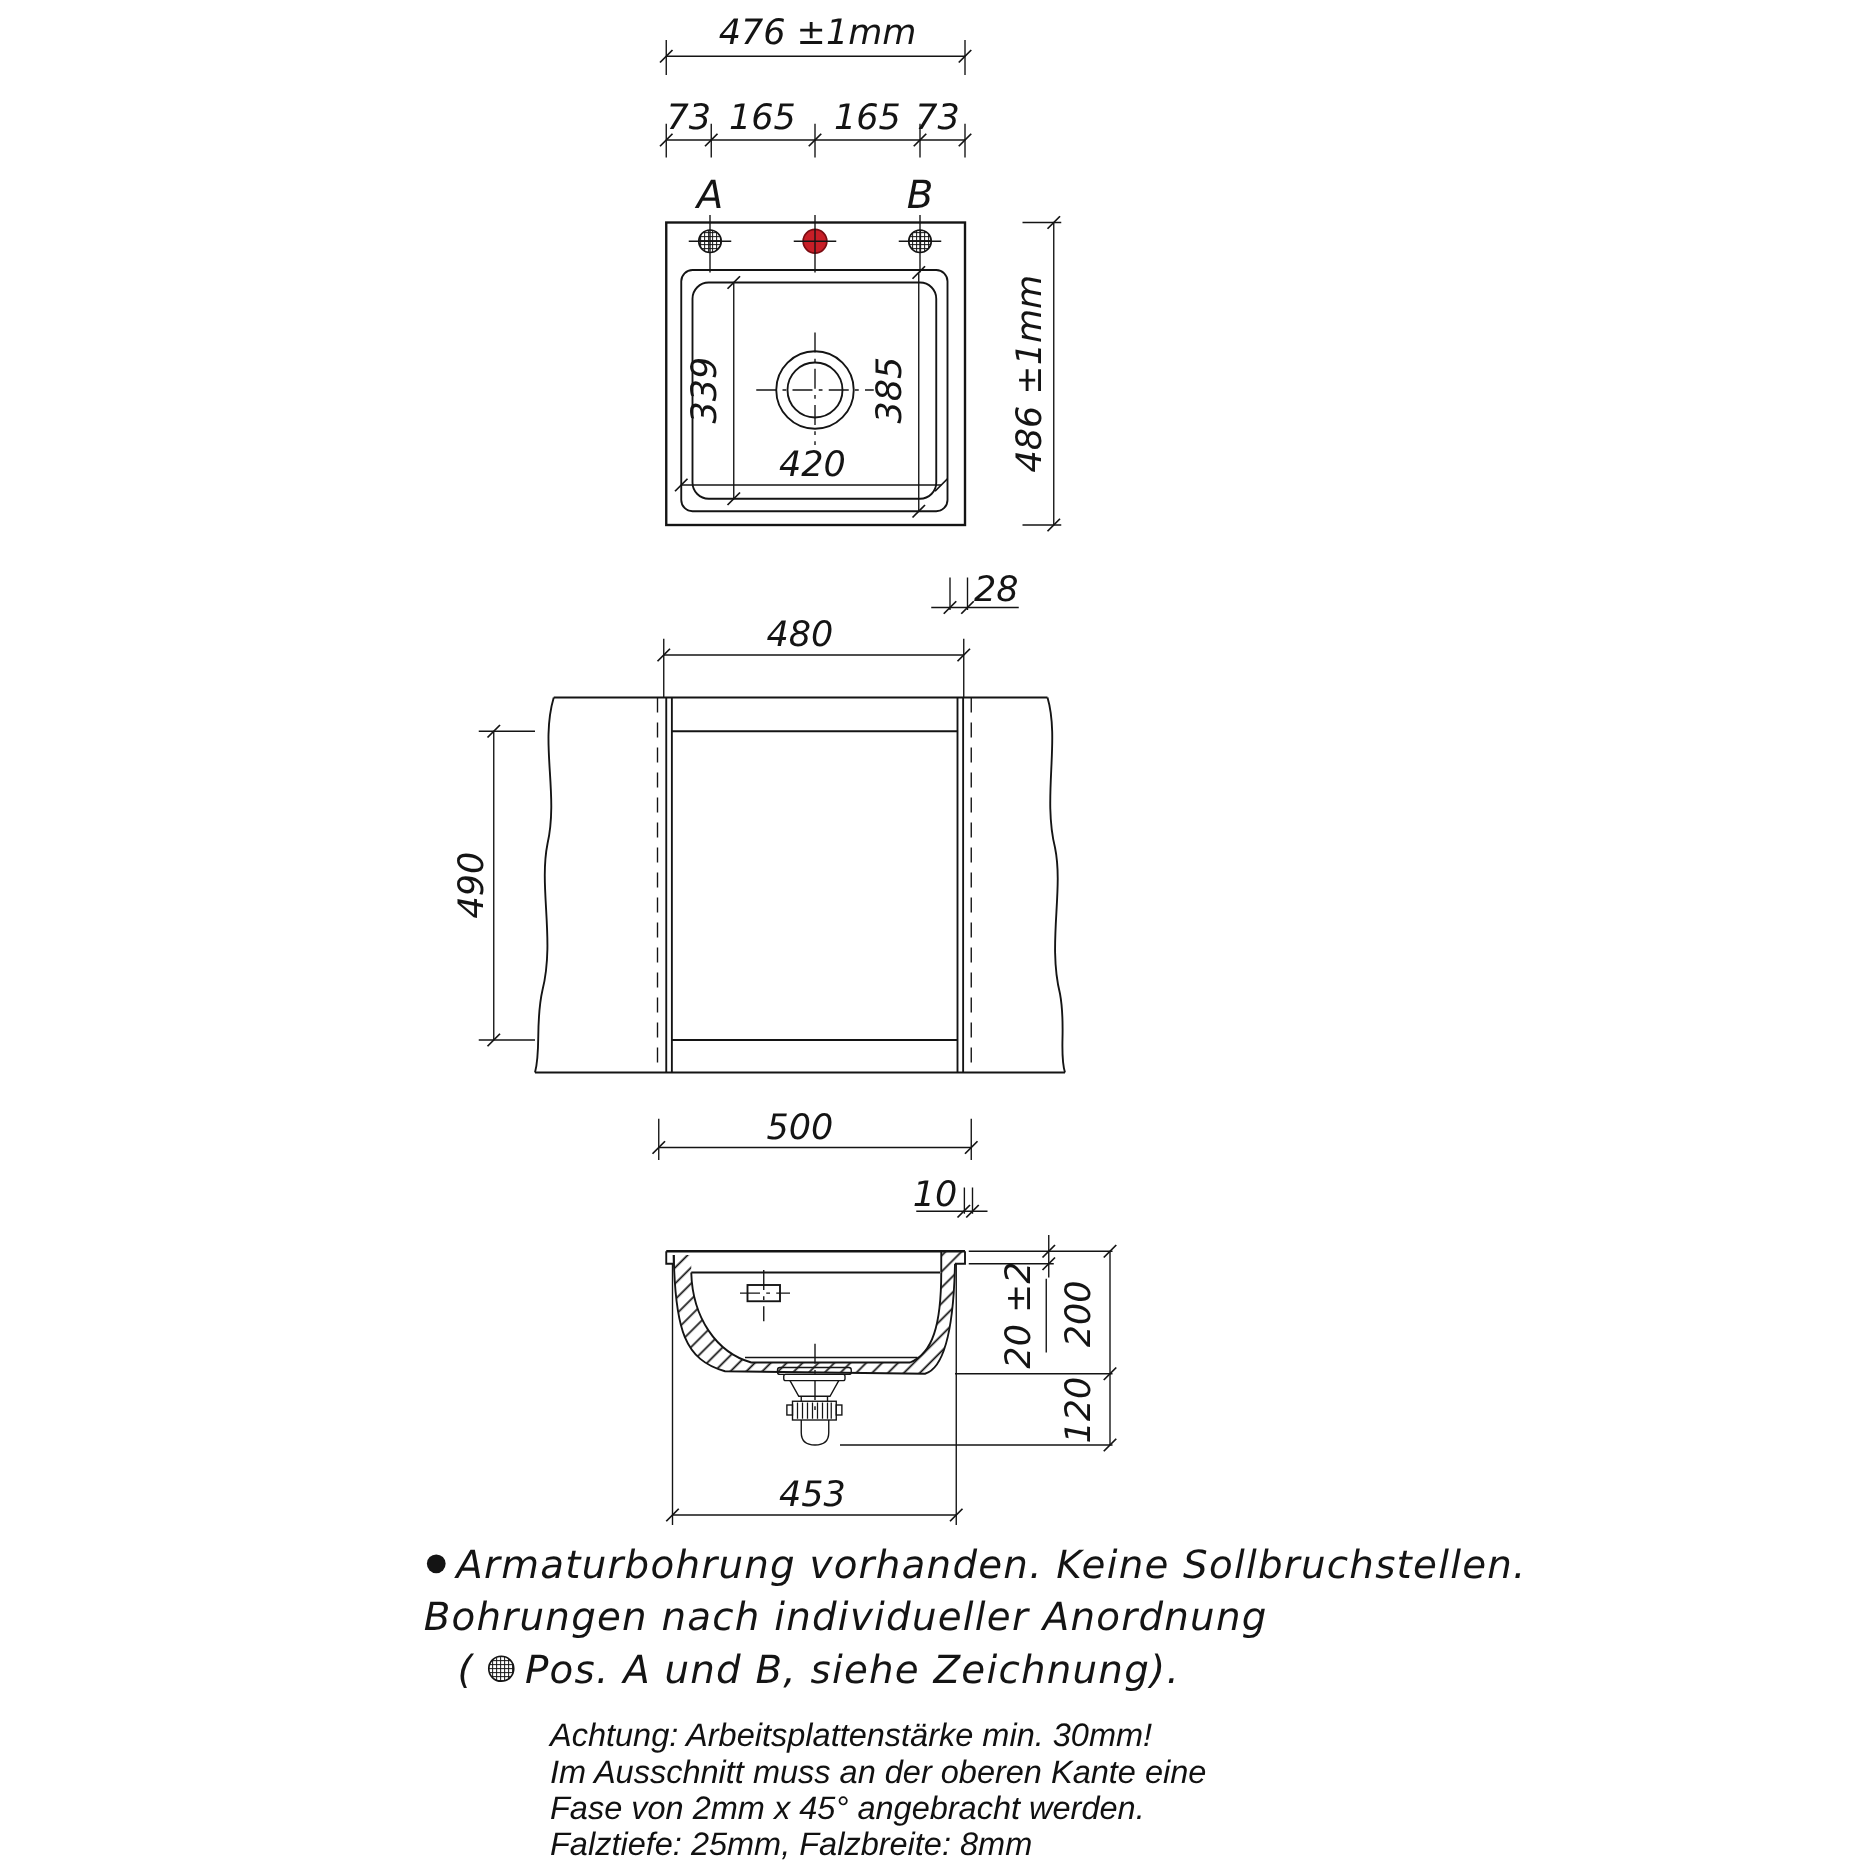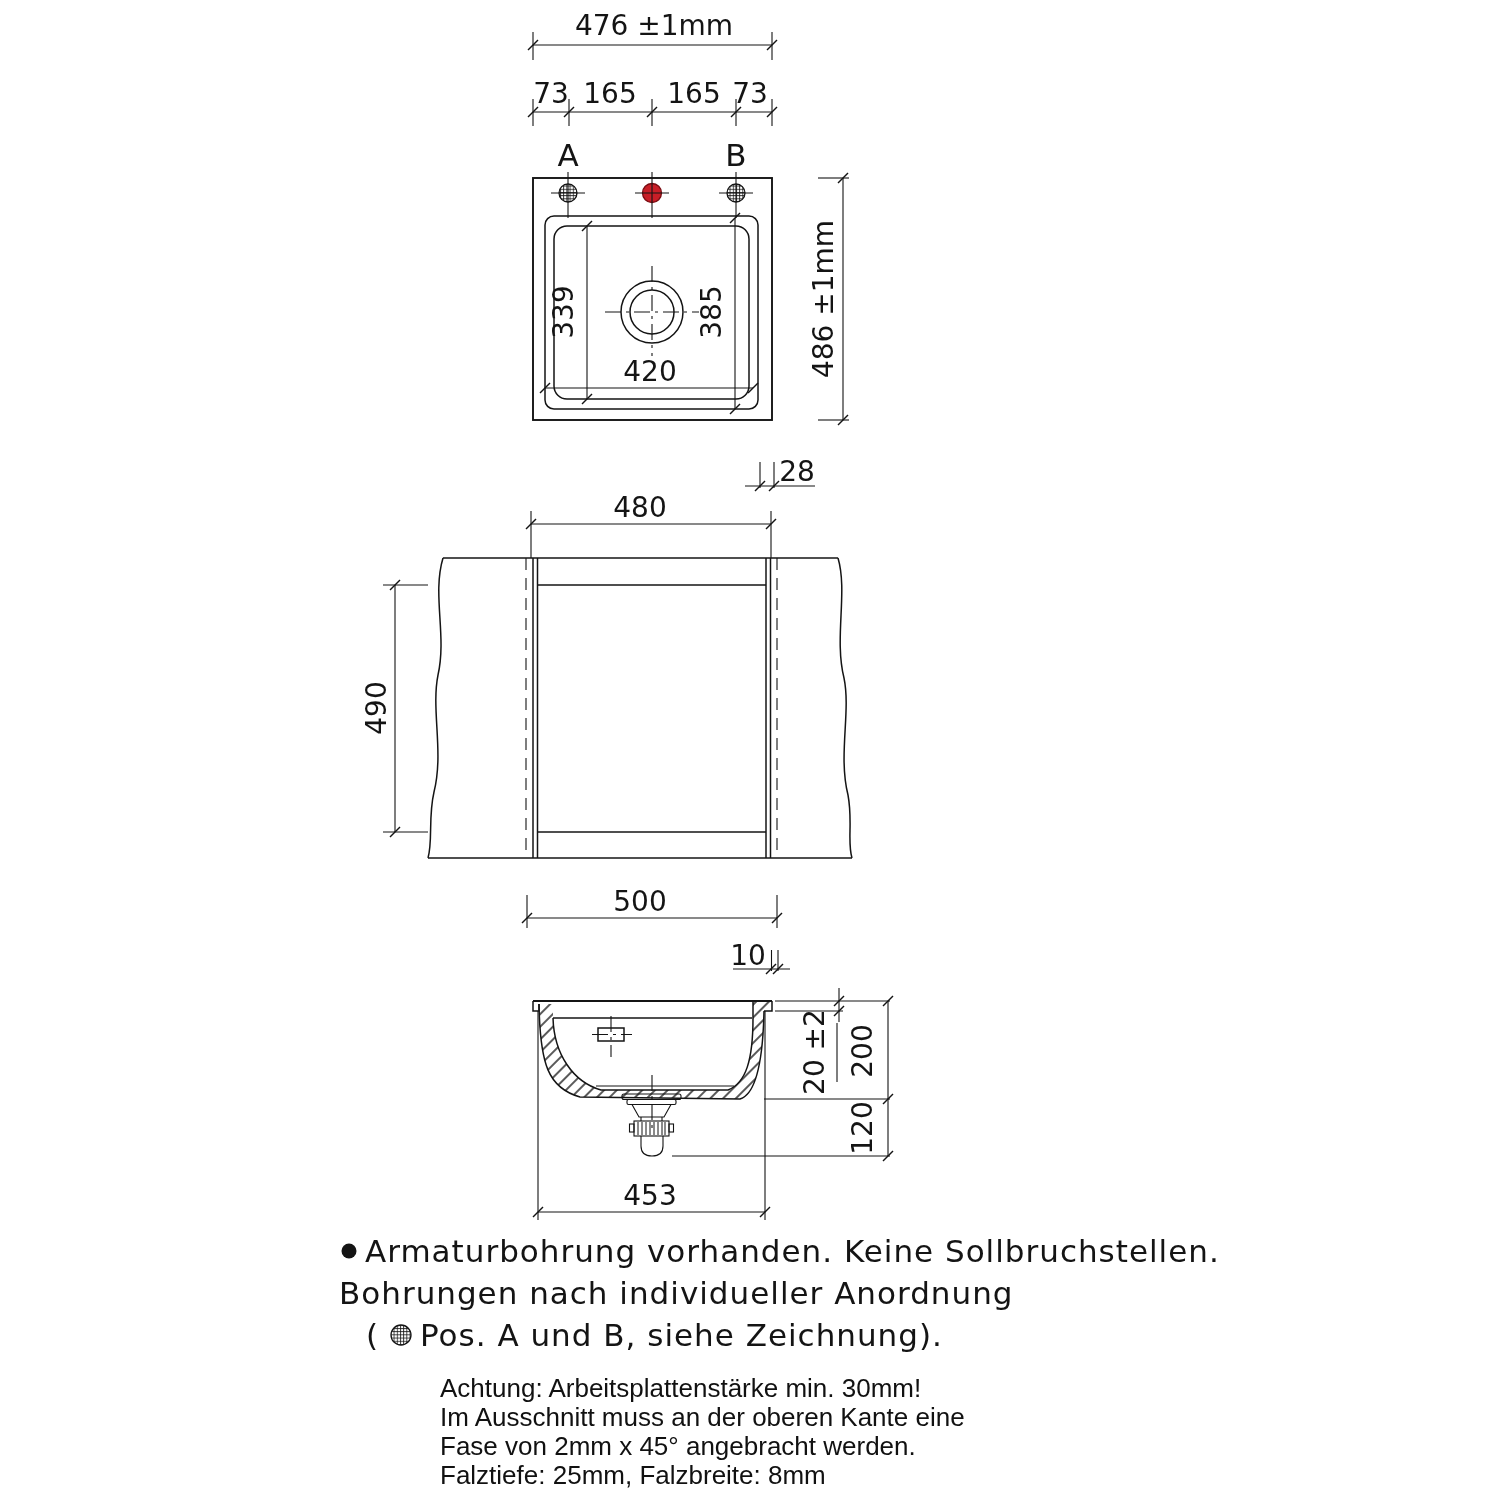--- a/index.html
+++ b/index.html
@@ -1,16 +1,16 @@
 <!DOCTYPE html>
 <html><head>
 <meta charset="utf-8">
 <style>
   html,body{margin:0;padding:0;background:#ffffff;}
-  .stage{position:relative;width:1500px;height:1500px;background:#fff;overflow:hidden;}
+  .stage{position:relative;width:1500px;height:1500px;background:#fff;overflow:hidden;font-style:italic;}
   svg{position:absolute;left:0;top:0;}
   .ln{stroke:#141414;stroke-width:1.5;fill:none;stroke-linecap:butt;}
   .thin{stroke-width:1.1;}
   .thick{stroke-width:1.9;}
   .hid{stroke-dasharray:12 8;}
   .cl{stroke-dasharray:16 5 3 5;stroke-width:1.1;}
   .tick{stroke:#141414;stroke-width:1.4;}
   text{fill:#141414;}
   .dim{font-family:"DejaVu Sans",sans-serif;font-size:28px;}
   .letter{font-family:"DejaVu Sans",sans-serif;font-size:31px;}

